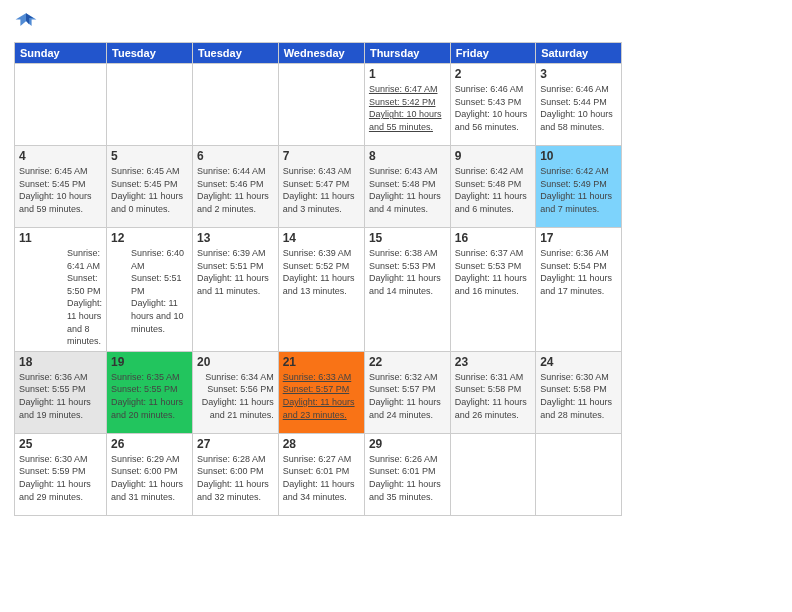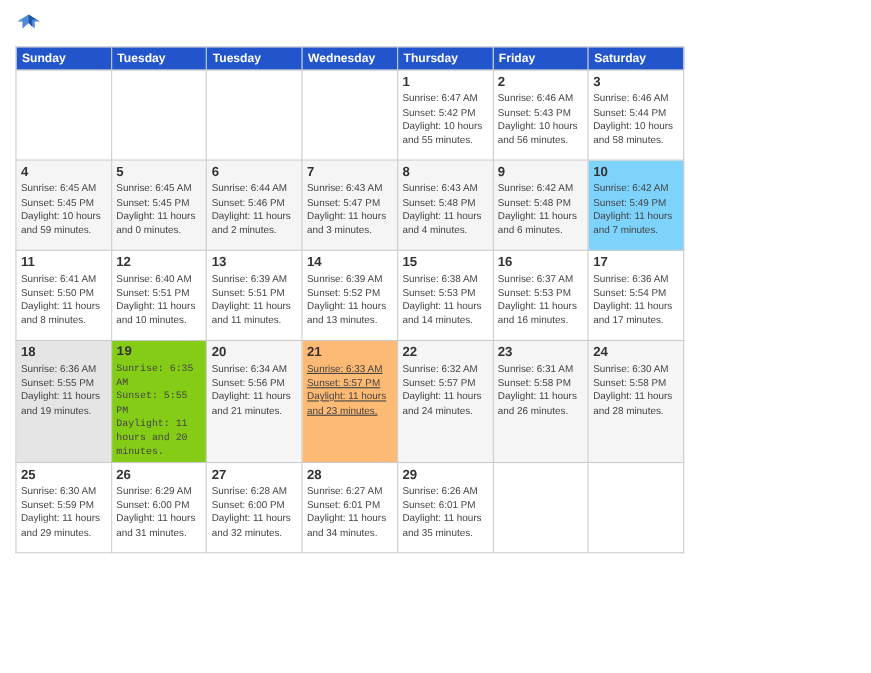--- a/index.html
+++ b/index.html
@@ -121,21 +121,21 @@
         </tr>
     </thead>
     <tbody id="calendar-body">
     <tr>
           <td class="empty-cell"></td>
           <td class="empty-cell"></td>
           <td class="empty-cell"></td>
           <td class="empty-cell"></td>
           <td>
             <div class="day-number">1</div>
-            <div class="day-info" style="white-space: pre-line;">Sunrise: 6:47 AM
+            <div class="day-info" style="white-space: pre-line; text-decoration: underline;">Sunrise: 6:47 AM
 Sunset: 5:42 PM
 Daylight: 10 hours and 55 minutes.</div>
           </td>
           <td>
             <div class="day-number">2</div>
             <div class="day-info" style="white-space: pre-line;">Sunrise: 6:46 AM
 Sunset: 5:43 PM
 Daylight: 10 hours and 56 minutes.</div>
           </td>
           <td>
@@ -185,27 +185,27 @@
           <td style="background: #7dd3fc;">
             <div class="day-number">10</div>
             <div class="day-info" style="white-space: pre-line;">Sunrise: 6:42 AM
 Sunset: 5:49 PM
 Daylight: 11 hours and 7 minutes.</div>
           </td>
         </tr>
         <tr>
           <td>
             <div class="day-number">11</div>
-            <div class="day-info" style="white-space: pre-line;">Sunrise: 6:41 AM
+            <div class="day-info" style="white-space: pre-line; margin-left: 48px;">Sunrise: 6:41 AM
 Sunset: 5:50 PM
 Daylight: 11 hours and 8 minutes.</div>
           </td>
           <td>
             <div class="day-number">12</div>
-            <div class="day-info" style="white-space: pre-line;">Sunrise: 6:40 AM
+            <div class="day-info" style="white-space: pre-line; margin-left: 20px;">Sunrise: 6:40 AM
 Sunset: 5:51 PM
 Daylight: 11 hours and 10 minutes.</div>
           </td>
           <td>
             <div class="day-number">13</div>
             <div class="day-info" style="white-space: pre-line;">Sunrise: 6:39 AM
 Sunset: 5:51 PM
 Daylight: 11 hours and 11 minutes.</div>
           </td>
           <td>
@@ -233,33 +233,33 @@
 Daylight: 11 hours and 17 minutes.</div>
           </td>
         </tr>
         <tr>
           <td style="background: #e5e5e5;">
             <div class="day-number">18</div>
             <div class="day-info" style="white-space: pre-line;">Sunrise: 6:36 AM
 Sunset: 5:55 PM
 Daylight: 11 hours and 19 minutes.</div>
           </td>
-          <td style="background: #84cc16; font-family: Liberation Mono, monospace;">
+          <td style="background: #22c55e;">
             <div class="day-number">19</div>
             <div class="day-info" style="white-space: pre-line;">Sunrise: 6:35 AM
 Sunset: 5:55 PM
 Daylight: 11 hours and 20 minutes.</div>
           </td>
           <td style="background: rgb(245, 245, 245);">
             <div class="day-number">20</div>
-            <div class="day-info" style="white-space: pre-line;">Sunrise: 6:34 AM
+            <div class="day-info" style="white-space: pre-line; text-align: right;">Sunrise: 6:34 AM
 Sunset: 5:56 PM
 Daylight: 11 hours and 21 minutes.</div>
           </td>
-          <td style="background: #fdba74;">
+          <td style="background: #f97316;">
             <div class="day-number">21</div>
             <div class="day-info" style="white-space: pre-line; text-decoration: underline;">Sunrise: 6:33 AM
 Sunset: 5:57 PM
 Daylight: 11 hours and 23 minutes.</div>
           </td>
           <td style="background: rgb(245, 245, 245);">
             <div class="day-number">22</div>
             <div class="day-info" style="white-space: pre-line;">Sunrise: 6:32 AM
 Sunset: 5:57 PM
 Daylight: 11 hours and 24 minutes.</div>

